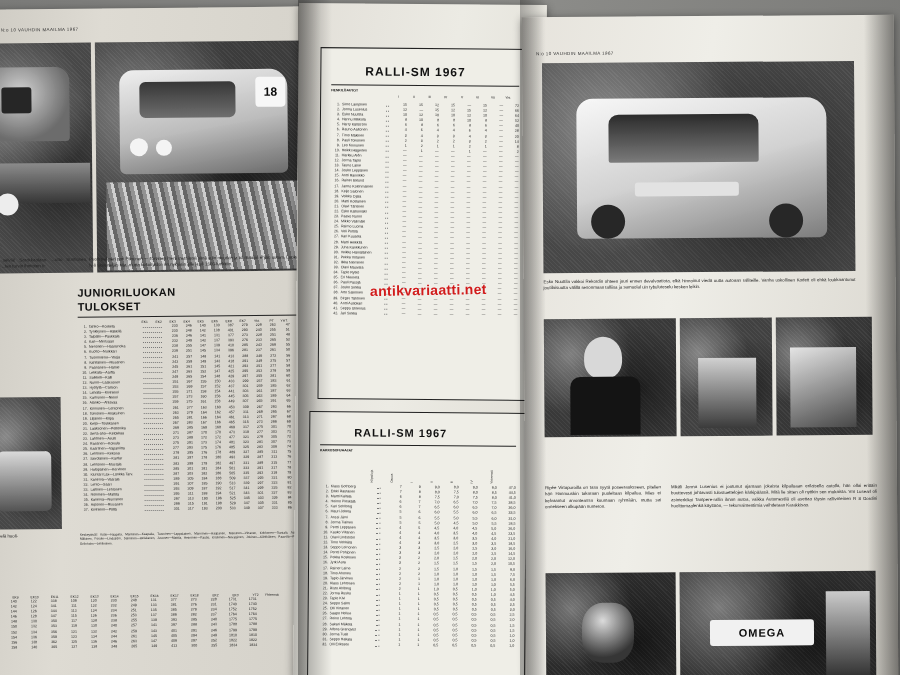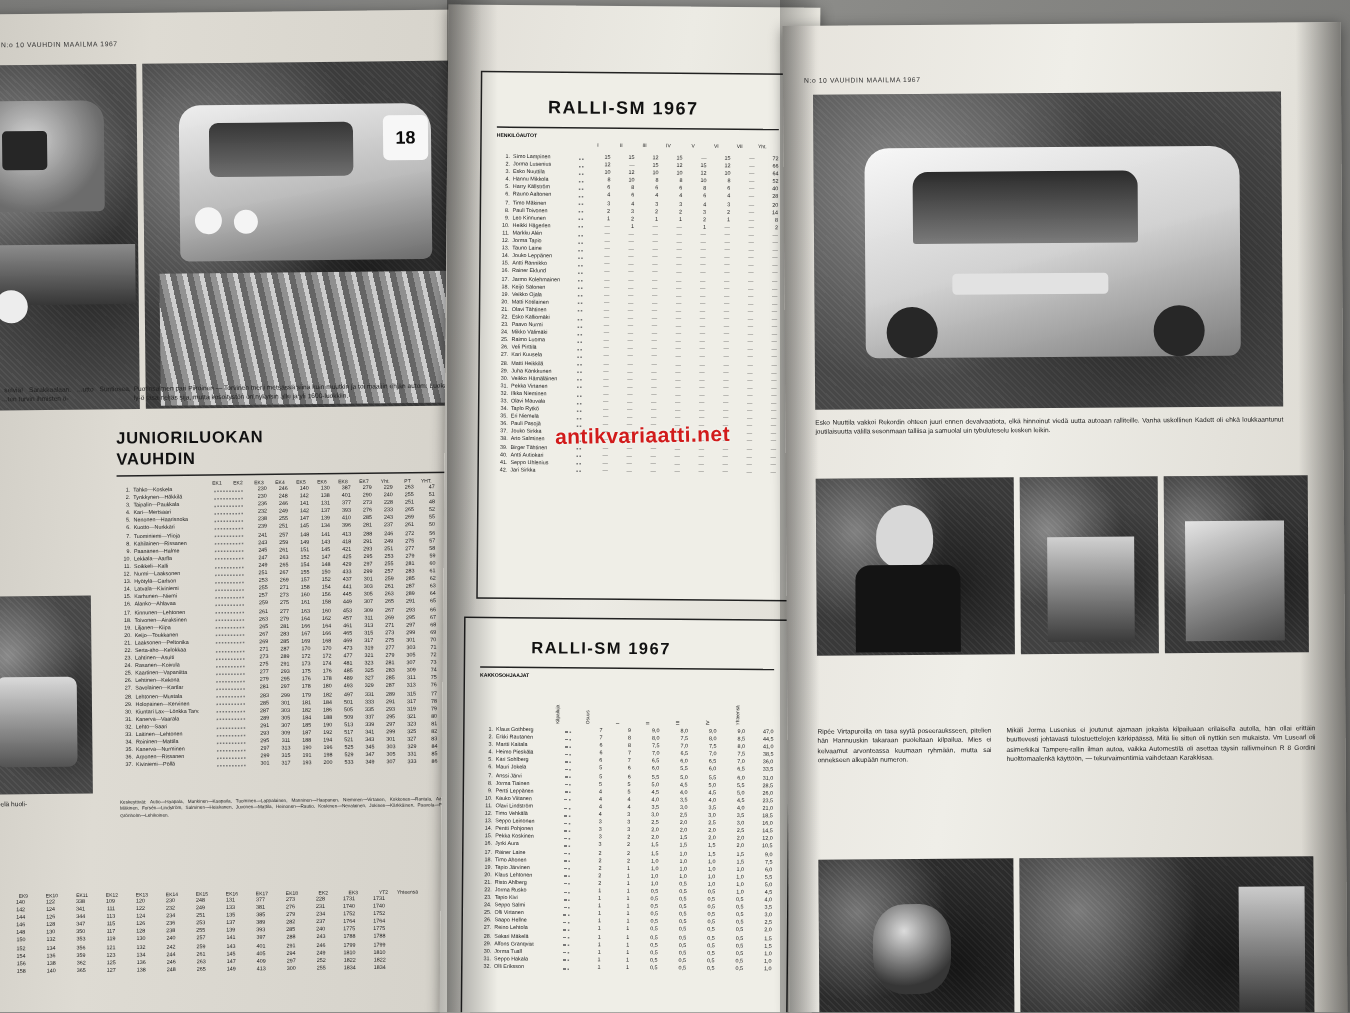--- a/index.html
+++ b/index.html
@@ -92,21 +92,21 @@
       <div style="position:absolute;left:34px;top:96px;width:18px;height:18px;border-radius:50%;background:#efefe9;"></div>
       <div style="position:absolute;left:60px;top:98px;width:16px;height:16px;border-radius:50%;background:#efefe9;"></div>
       <div style="position:absolute;left:10px;top:140px;width:196px;height:88px;background:repeating-linear-gradient(78deg,#d9d6ce 0 3px,#6e6b63 3px 7px,#9a978f 7px 11px);opacity:.92;"></div>
     </div>
 
     <div class="cap" style="left:-4px;top:248px;width:98px;">...ota selviä! Sarakkaalaan. ...utto Suntiosea, mutta ...ten turvin ihmisten ö-</div>
     <div class="cap" style="left:96px;top:248px;width:216px;">Puotinsalmen pari Piiroinen — Torvinen meni metsässä siinä kuin muutkin ja toi maaliin ehjän autom. Luokassa ly-ö tasa neljäs sija, mutta kosoitystön on nykyisin alle ja yli 1600-luokkiin.</div>
 
     <div style="position:absolute;left:80px;top:272px;width:4px;height:50px;"></div>
     <div class="blk-title" style="position:absolute;left:84px;top:278px;font-size:11px;">JUNIORILUOKAN</div>
-    <div class="blk-title" style="position:absolute;left:84px;top:292px;font-size:11px;">VAUHDIN</div>
+    <div class="blk-title" style="position:absolute;left:84px;top:292px;font-size:11px;">TULOKSET</div>
     <div class="rule" style="position:absolute;left:84px;top:308px;width:226px;"></div>
 
     <div style="position:absolute;left:84px;top:312px;width:226px;">
       <div class="colhdr" id="jr-head" style="padding-left:56px;">
           <span class="v" style="width: 14px;">EK1</span>
           <span class="v" style="width: 14px;">EK2</span>
           <span class="v" style="width: 14px;">EK3</span>
           <span class="v" style="width: 14px;">EK4</span>
           <span class="v" style="width: 14px;">EK5</span>
           <span class="v" style="width: 14px;">EK6</span>
@@ -1854,20 +1854,21 @@
 
     <div class="cap" style="left:20px;top:468px;width:116px;">Ripée Virtapuroilla on tasa syytä poseerauksseen, pitelien hän Hannuuskin takaraan puoleltaan kilpailua. Mies ei kelvaamut arvonteassa kuumaan ryhmään, mutta sai onnekseen alkupään numeron.</div>
     <div class="cap" style="left:146px;top:468px;width:206px;">Mikäli Jorma Lusenius ei joutunut ajamaan jokaista kilpailuaan erilaisella autolla, hän ollai erittäin buuttevesti johtavasti tulostuettelojen kärkipäässä. Mitä lie sitten oli nyttkin sen mukaista. Vm Lusearl oli asimerkikai Tampere-rallin ilman autoa, vaikka Automestilä oli asettaa täysin rallivmeinen R 8 Gordini huolttomaalenkä käyttöön, — tekurvaimentimia vaihdetaan Karakkisaa.</div>
 
     <div class="photo" style="left:20px;top:556px;width:130px;height:118px;background:#2f2f2f;">
       <div class="ph-noise"></div>
       <div style="position:absolute;left:36px;top:30px;width:52px;height:60px;background:radial-gradient(circle at 40% 30%,#d9d7cf,#3a3a38 70%);border-radius:40%;"></div>
     </div>
     <div class="photo" style="left:154px;top:556px;width:196px;height:118px;background:#343434;">
       <div class="ph-noise"></div>
+      <div style="position:absolute;left:30px;top:48px;width:104px;height:26px;background:#eeece4;border-radius:3px;color:#111;font-size:11px;font-weight:bold;letter-spacing:1px;text-align:center;line-height:26px;">OMEGA</div>
       <div style="position:absolute;left:146px;top:20px;width:44px;height:90px;background:linear-gradient(180deg,#cac8c0,#2e2e2c);"></div>
     </div>
 
     <div class="edge-dark"></div>
   </div>
 
   <div class="gutter-shadow"></div>
   <div class="gutter-shadow2"></div>
 
   <div class="watermark">antikvariaatti.net</div>

